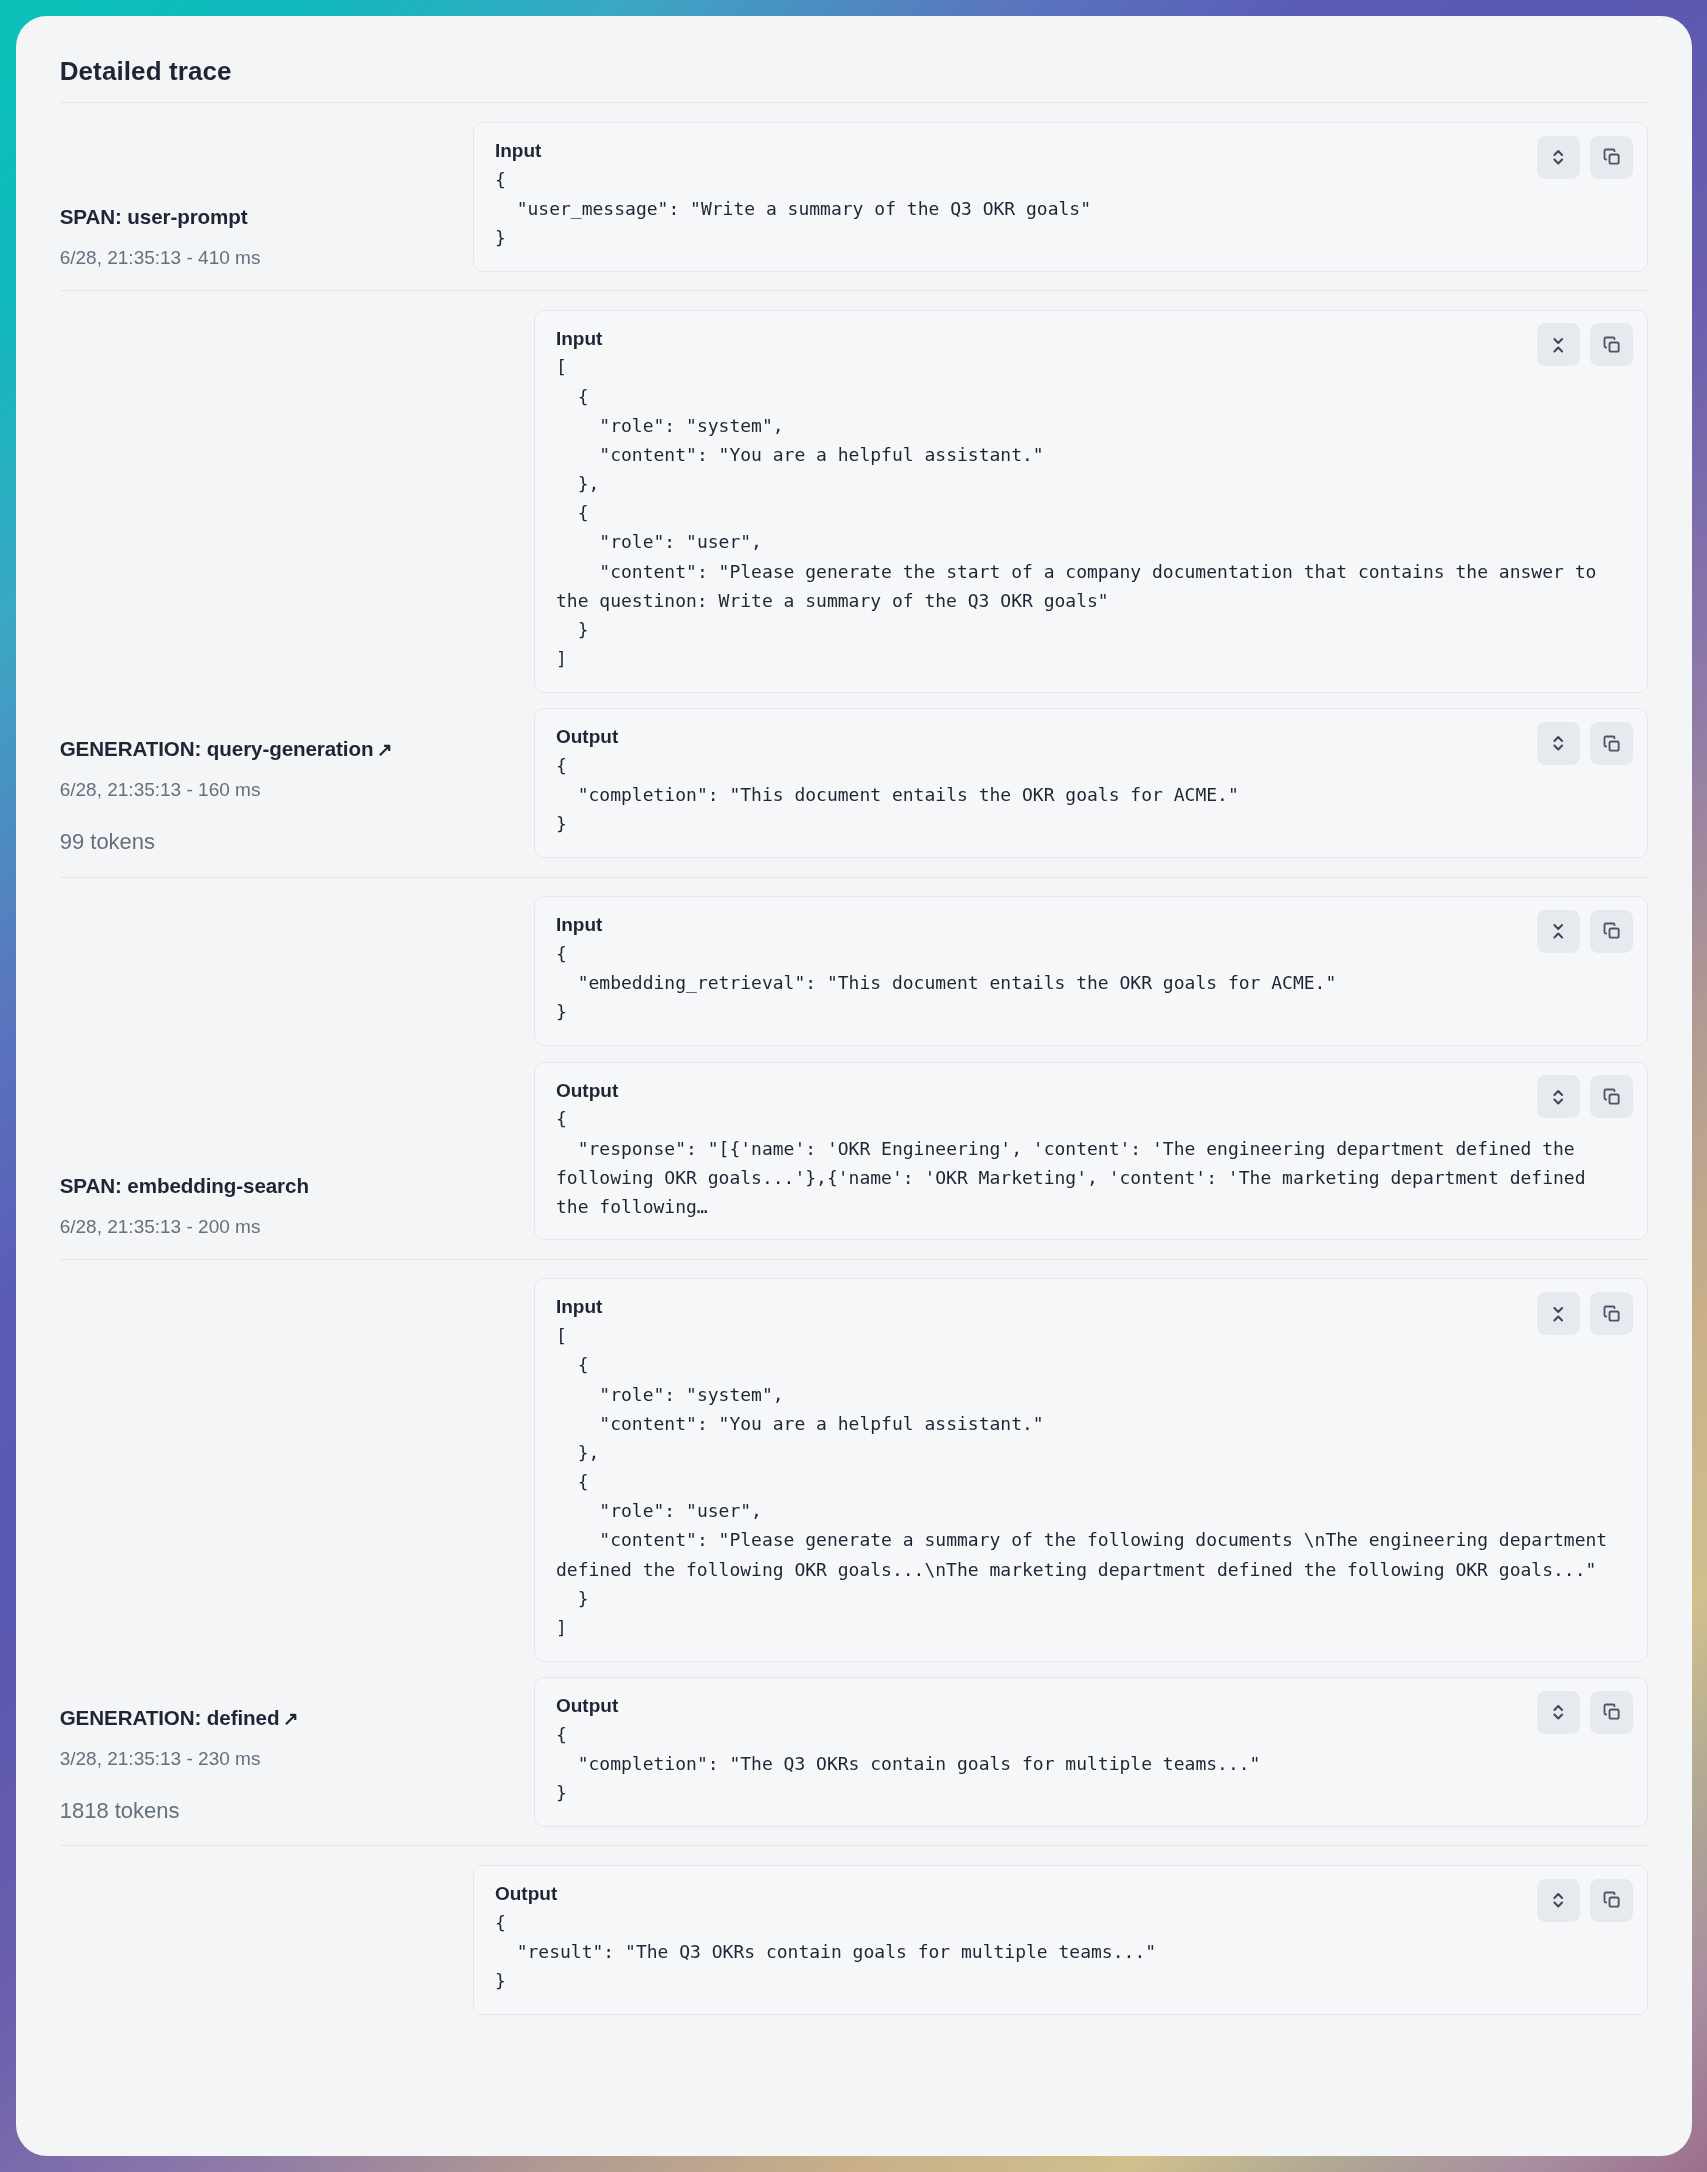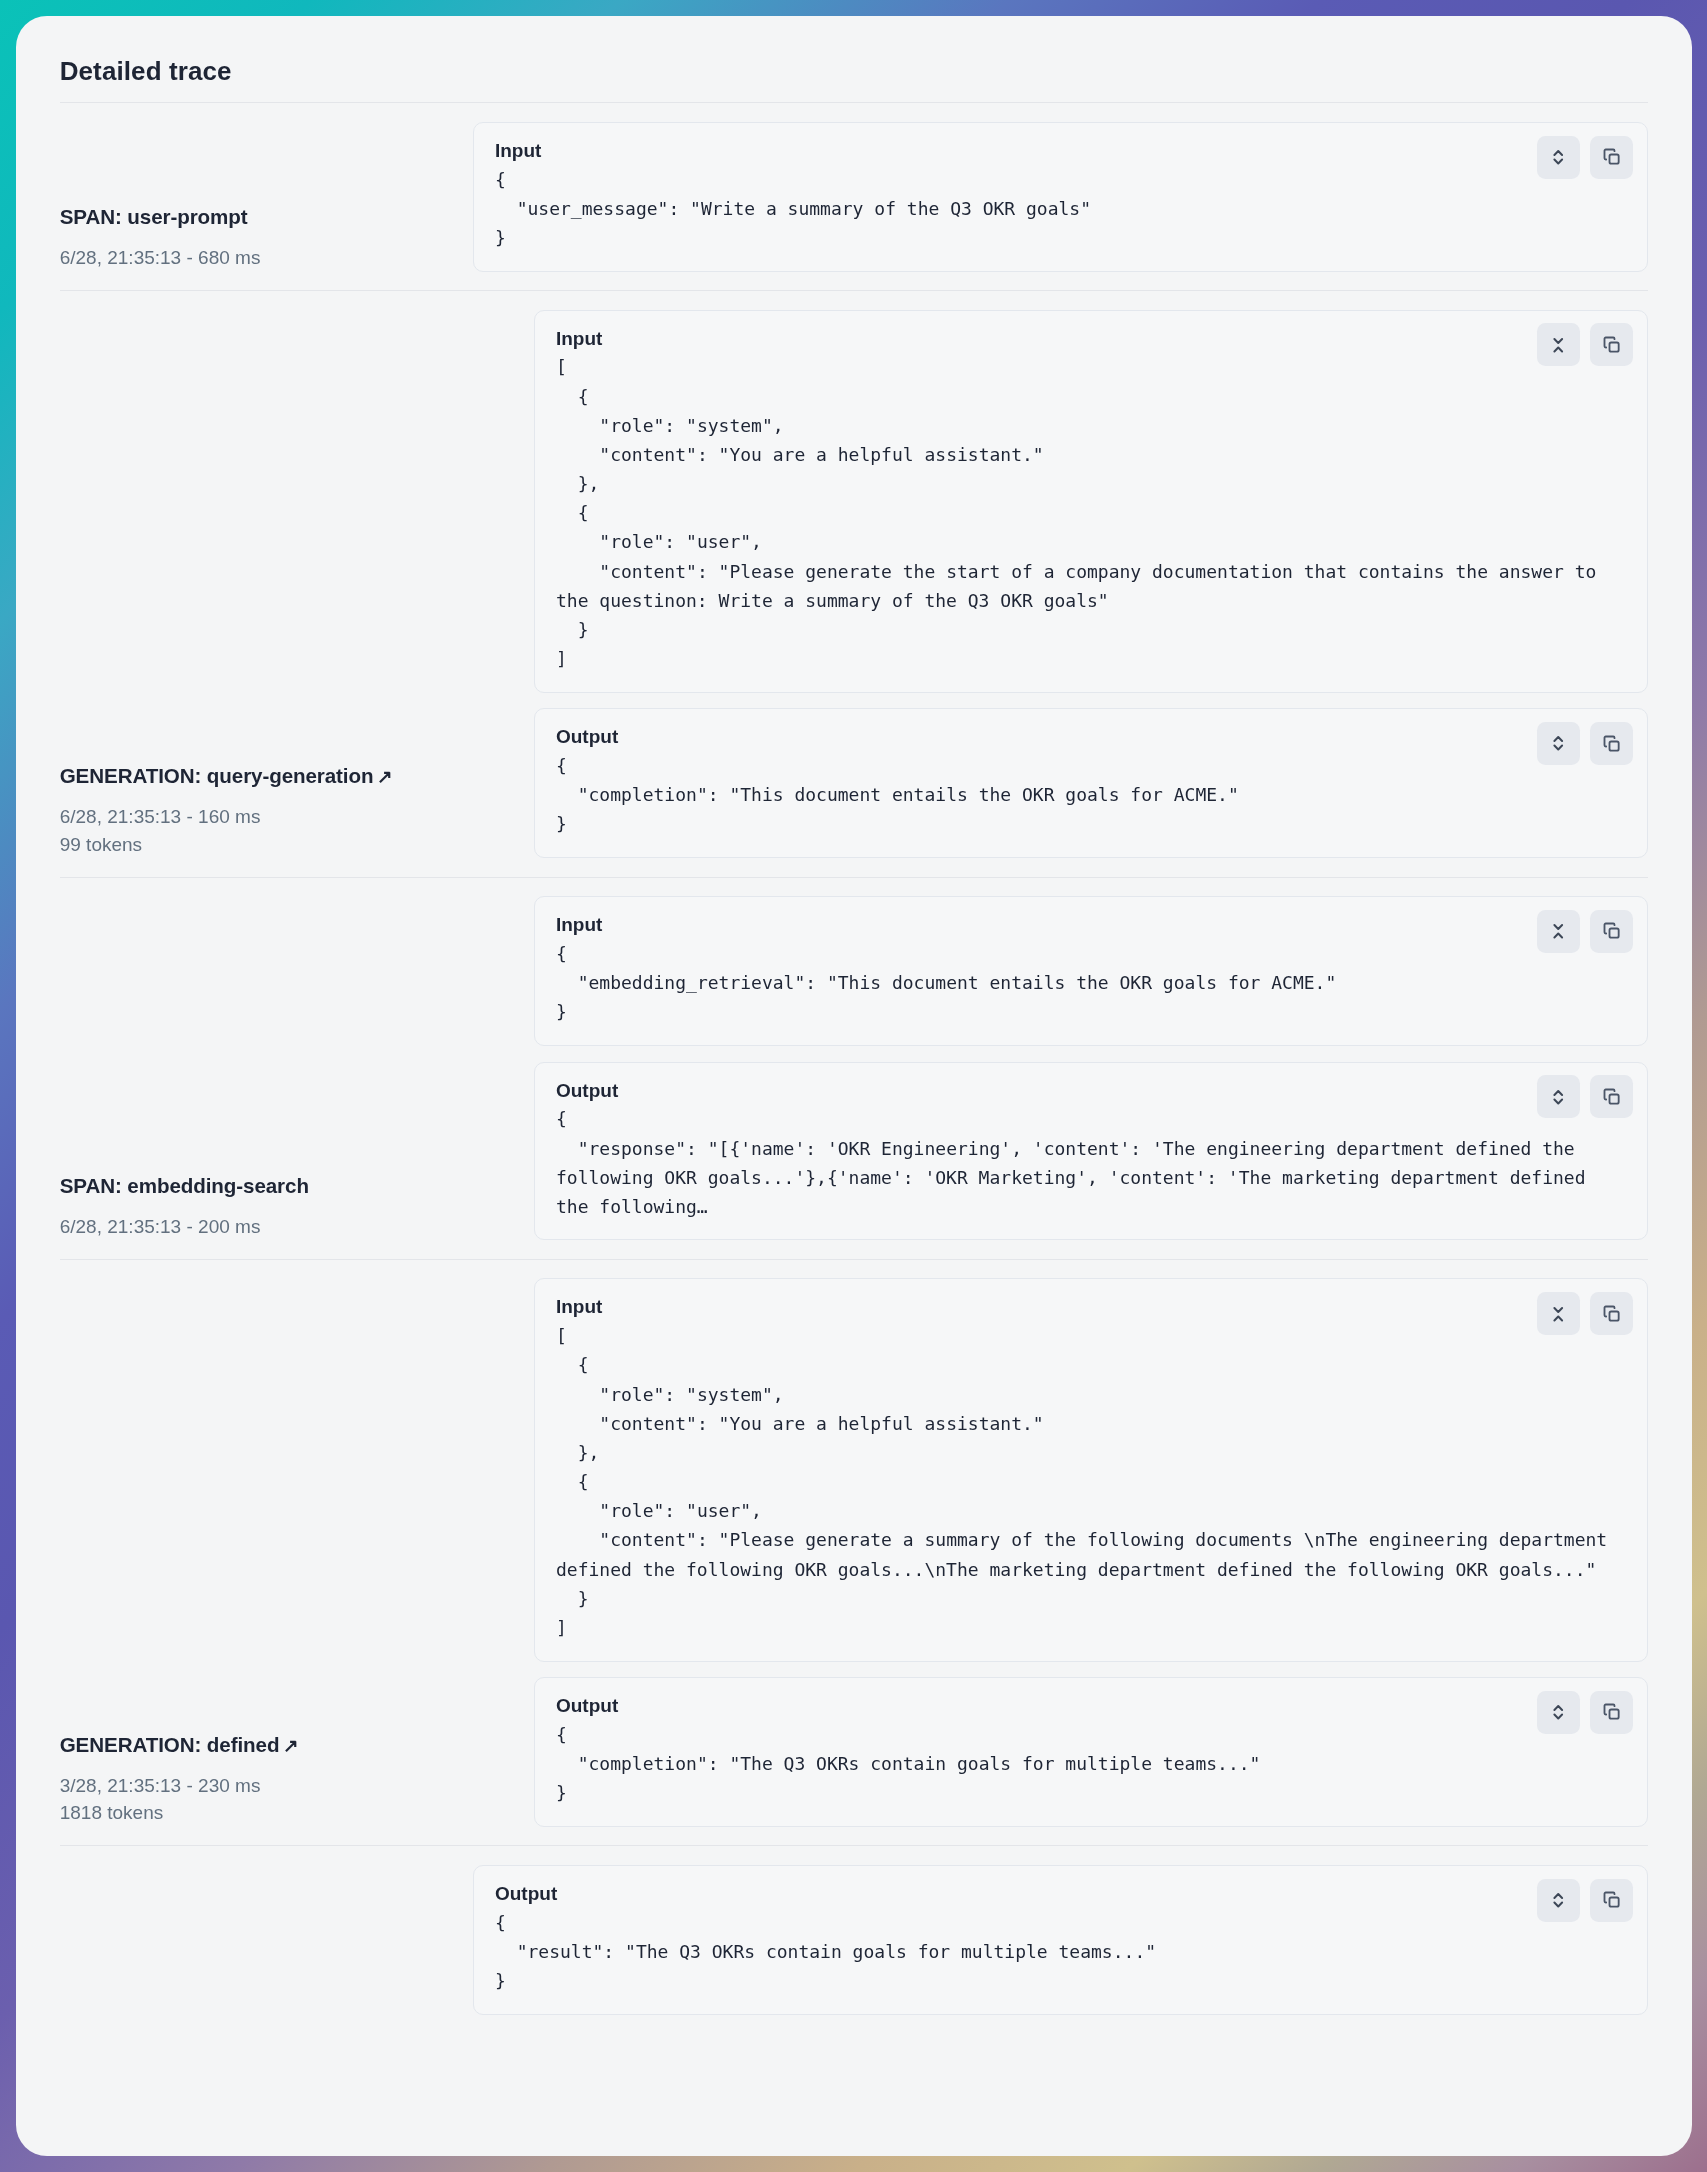--- a/index.html
+++ b/index.html
@@ -83,23 +83,23 @@
   }
 
   .meta-sub {
     font-size: 19px;
     color: #62707f;
     margin-top: 14.2px;
     line-height: 1.4;
   }
 
   .meta-tokens {
-    font-size: 19px;
+    font-size: 22px;
     color: #62707f;
-    margin-top: 1px;
+    margin-top: 24px;
     line-height: 1.4;
   }
 
   .row-cards {
     flex: 1 1 auto;
     display: flex;
     flex-direction: column;
     gap: 15.7px;
     min-width: 0;
     border-radius: 28px;
@@ -164,21 +164,21 @@
 <body>
 
 <div class="app-shell">
 
   <h1 class="page-title">Detailed trace</h1>
 
   <div class="trace-list">
       <div class="trace-row">
         <div class="row-meta">
           <div><span class="meta-title">SPAN: user-prompt</span></div>
-          <div class="meta-sub">6/28, 21:35:13 - 680 ms</div>
+          <div class="meta-sub">6/28, 21:35:13 - 410 ms</div>
         </div>
         <div class="row-cards">
           <div class="io-card">
             <div class="io-label">Input</div>
             <div class="io-body">{
   "user_message": "Write a summary of the Q3 OKR goals"
 }</div>
             <div class="card-actions">
               <button class="icon-btn">
                 <svg width="18.5" height="18.5" viewBox="0 0 24 24" fill="none" stroke="#3d4757" stroke-width="2.6" stroke-linecap="round" stroke-linejoin="round">

